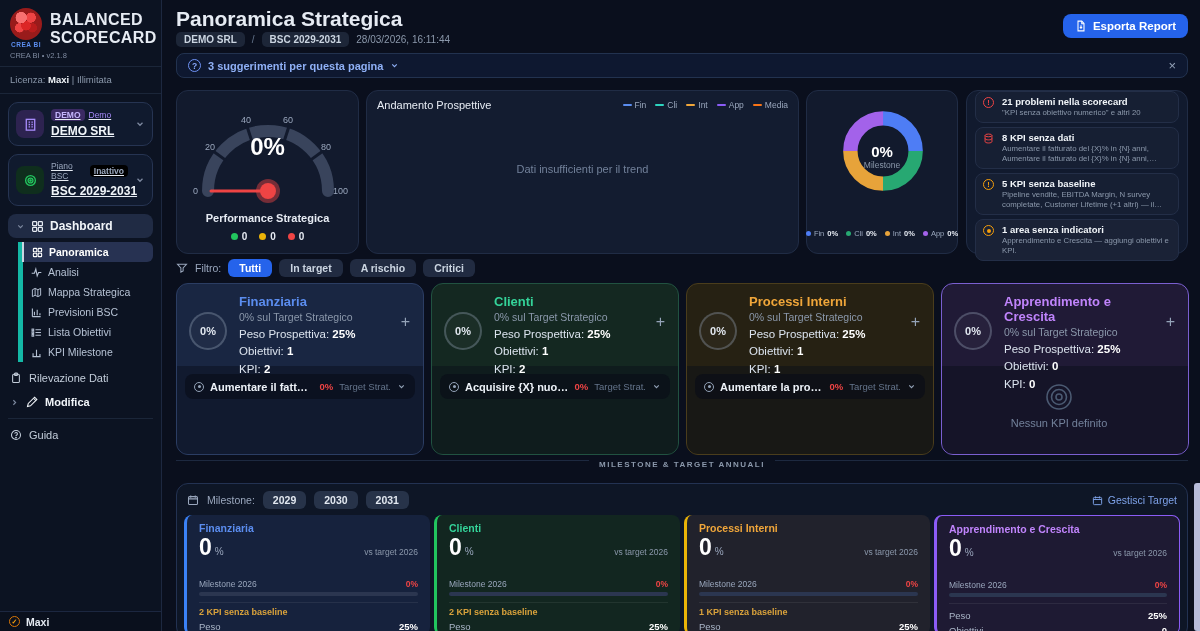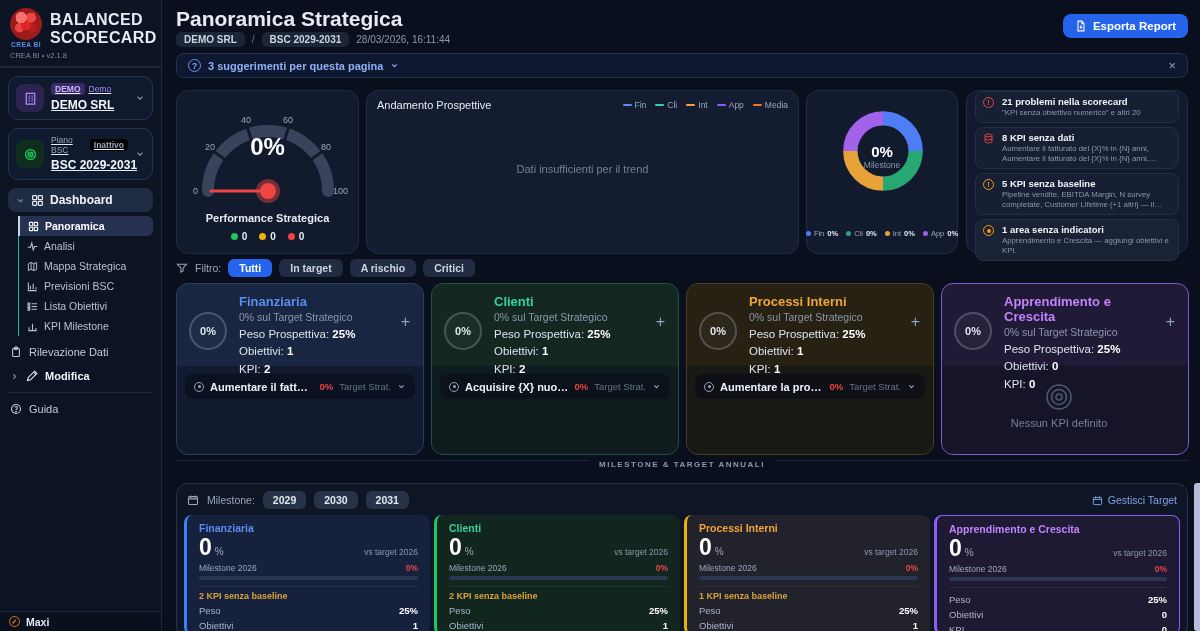--- a/index.html
+++ b/index.html
@@ -33,21 +33,21 @@
   .sel-main { flex:1; min-width:0; }
   .sel-top { display:flex; align-items:center; gap:4px; font-size:8.5px; }
   .chip { border-radius:4px; padding:1px 4px; font-weight:bold; }
   .chip.demo { background:#3b2a63; color:#c4b5fd; }
   .chip.inactive { background:#000000; color:#9aa7bd; }
   .sel-top .lbl { color:#9aa7bd; }
   .sel-top .lbl.purple { color:#a78bfa; }
   .sel-name { font-size:12px; font-weight:bold; color:#f1f5f9; white-space:nowrap; }
   .chev { color:#7e8aa0; flex:none; }
   .nav-head { margin:8px 8px 4px; background:#202b44; border-radius:8px; padding:5px 8px; display:flex; align-items:center; gap:6px; font-size:12px; font-weight:bold; color:#f1f5f9; }
-  .nav-sub { margin:0 8px 4px 18px; border-left:1px solid #14b8a6; }
+  .nav-sub { margin:0 8px 4px 18px; border-left:5px solid #14b8a6; }
   .nav-item { display:flex; align-items:center; gap:6px; font-size:10.5px; color:#b6c2d4; padding:4px 8px; cursor:default; }
   .nav-item.active { background:#273252; border-radius:0 6px 6px 0; color:#fff; border-left:2px solid #cbd5e1; margin-left:-1px; font-weight:bold; }
   .nav-link { display:flex; align-items:center; gap:7px; font-size:11px; color:#c3cdda; padding:6px 10px; }
   .nav-link b { color:#f1f5f9; }
   .sb-foot { position:absolute; left:0; right:0; bottom:0; height:20px; background:#0a101d; border-top:1px solid #1c2740; display:flex; align-items:center; gap:6px; padding:0 9px; font-size:10.5px; font-weight:bold; color:#e6ebf3; }
   .shield { width:11px; height:11px; border-radius:50%; border:1.5px solid #d97706; display:inline-flex; align-items:center; justify-content:center; color:#f59e0b; font-size:7px; }
 
   
   #page-title { left:176px; top:7px; font-size:21px; font-weight:800; }
   #crumbs { left:176px; top:32px; display:flex; align-items:center; gap:7px; }
@@ -150,21 +150,21 @@
   .m-cli { background:#122620; border-left:3px solid #22c55e; }
   .m-int { background:#21222c; border-left:3px solid #eab308; }
   .m-app { background:#1e1a33; border:1.5px solid #8b5cf6; border-left-width:3px; }
   .m-title { font-size:10.5px; font-weight:bold; margin-bottom:2px; }
   .m-fin .m-title { color:#5b8def; } .m-cli .m-title { color:#34d399; }
   .m-int .m-title { color:#f0a63a; } .m-app .m-title { color:#c084fc; }
   .m-valrow { display:flex; align-items:baseline; }
   .m-big { font-size:23px; font-weight:800; color:#fff; line-height:1; }
   .m-unit { font-size:10px; color:#9aa7bd; margin-left:3px; }
   .m-vs { margin-left:auto; font-size:8.5px; color:#8b98ab; }
-  .m-msrow { display:flex; font-size:8.5px; color:#9aa7bd; margin-top:4px; }
+  .m-msrow { display:flex; font-size:8.5px; color:#9aa7bd; margin-top:20px; }
   .m-msval { margin-left:auto; color:#ef4444; font-weight:bold; }
   .m-bar { height:4px; background:#2b3650; border-radius:2px; margin:3px 0 0; }
   .m-body { border-top:1px solid rgba(255,255,255,.07); margin-top:6px; padding-top:4px; }
   .m-baseline { font-size:9px; font-weight:bold; color:#d9a23b; margin-bottom:2px; }
   .m-row { display:flex; font-size:9.5px; color:#aab6c8; line-height:1.6; }
   .m-row b { margin-left:auto; color:#fff; }
 
   #edge-strip { left:1194px; top:483px; width:6px; height:148px; background:#b8bcda; border-radius:3px 0 0 3px; }
 </style>
 </head>
@@ -178,20 +178,21 @@
         <div class="logo-circle"></div>
         <div class="logo-sub">CREA BI</div>
       </div>
       <div class="app-title">
         <div>BALANCED</div>
         <div>SCORECARD</div>
       </div>
     </div>
     <div class="version">CREA BI • v2.1.8</div>
     <hr class="sb-hr">
+    <div class="license"><span>Licenza:</span> <b>Maxi</b><span> | Illimitata</span></div>
     <hr class="sb-hr">
 
     <div class="selector">
       <span class="sel-ico purple">
         <svg width="15" height="15" viewBox="0 0 16 16" fill="none" stroke="currentColor" stroke-width="1.4">
             <rect x="3.5" y="2.5" width="9" height="11.5"></rect>
             <path d="M6 5.5h1.5M9 5.5h1.5M6 8h1.5M9 8h1.5M6 10.5h1.5M9 10.5h1.5"></path>
           </svg>
       </span>
       <span class="sel-main">

